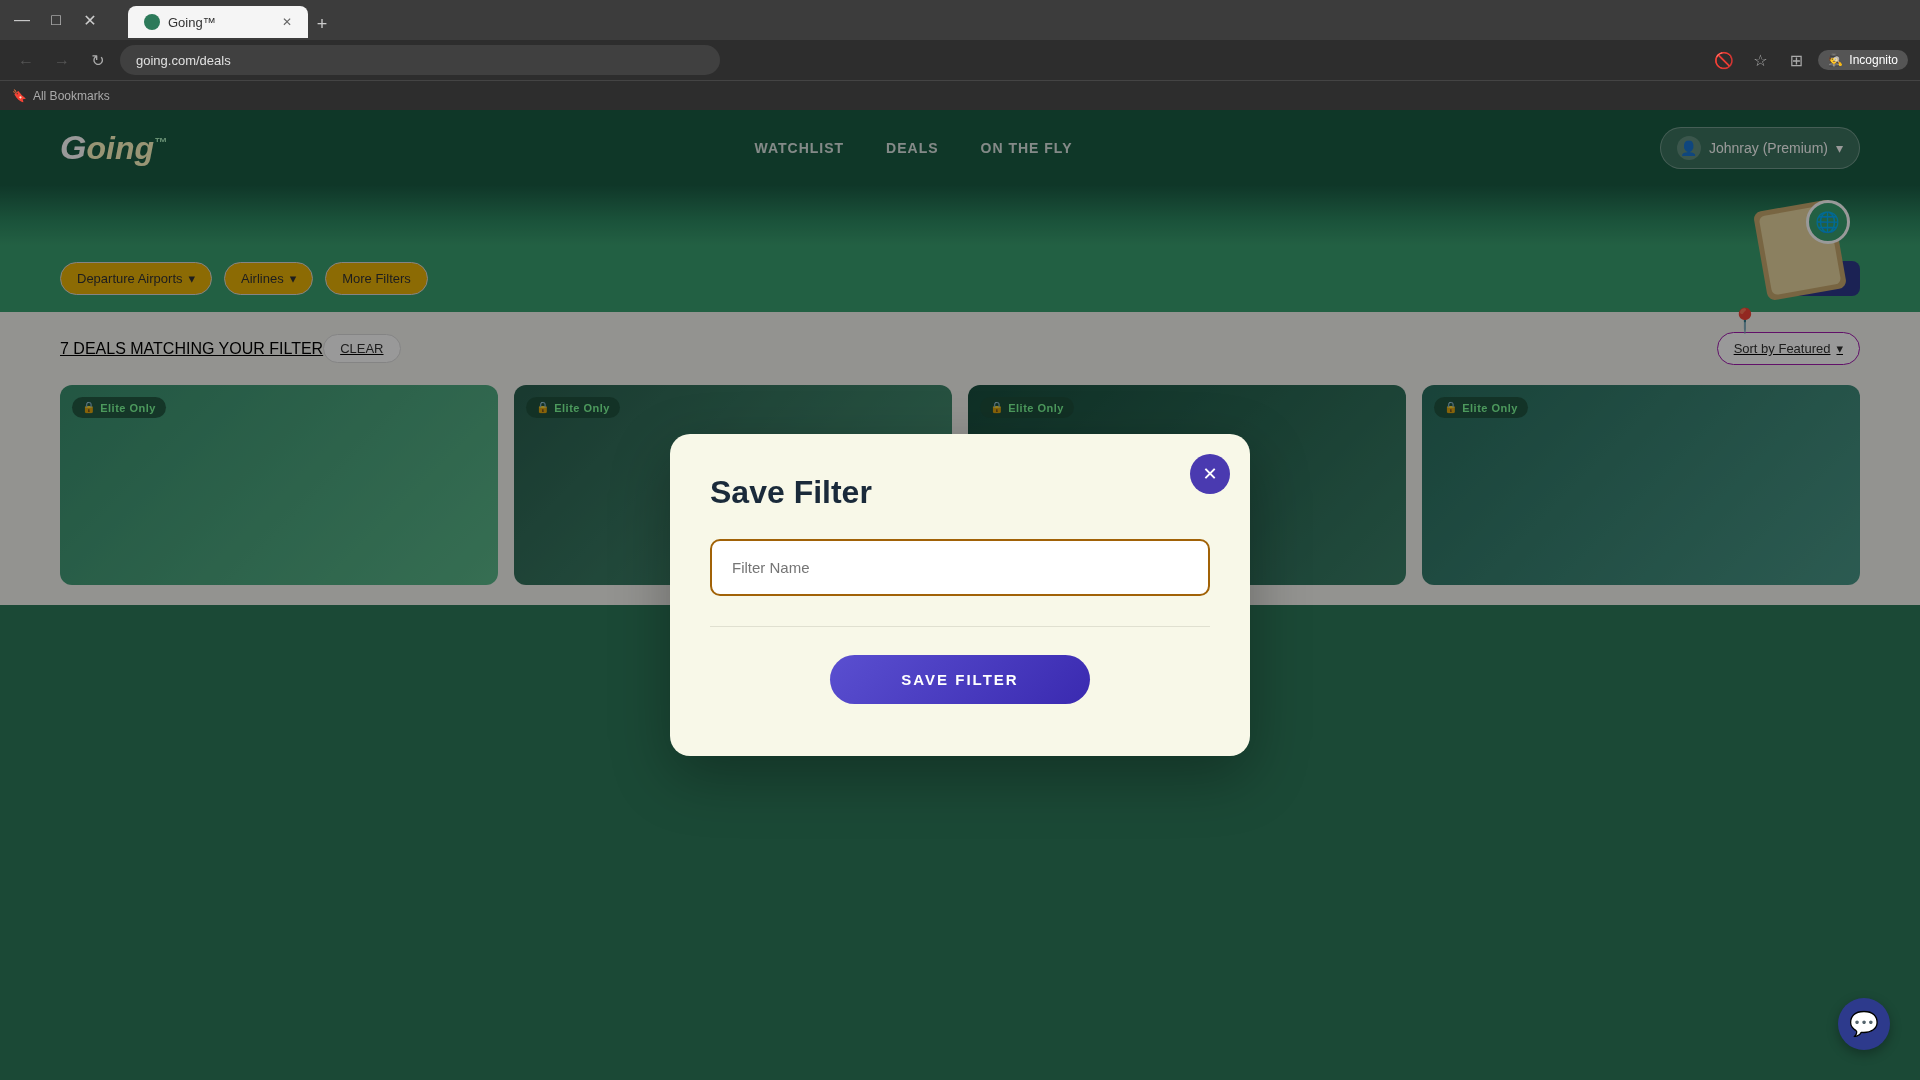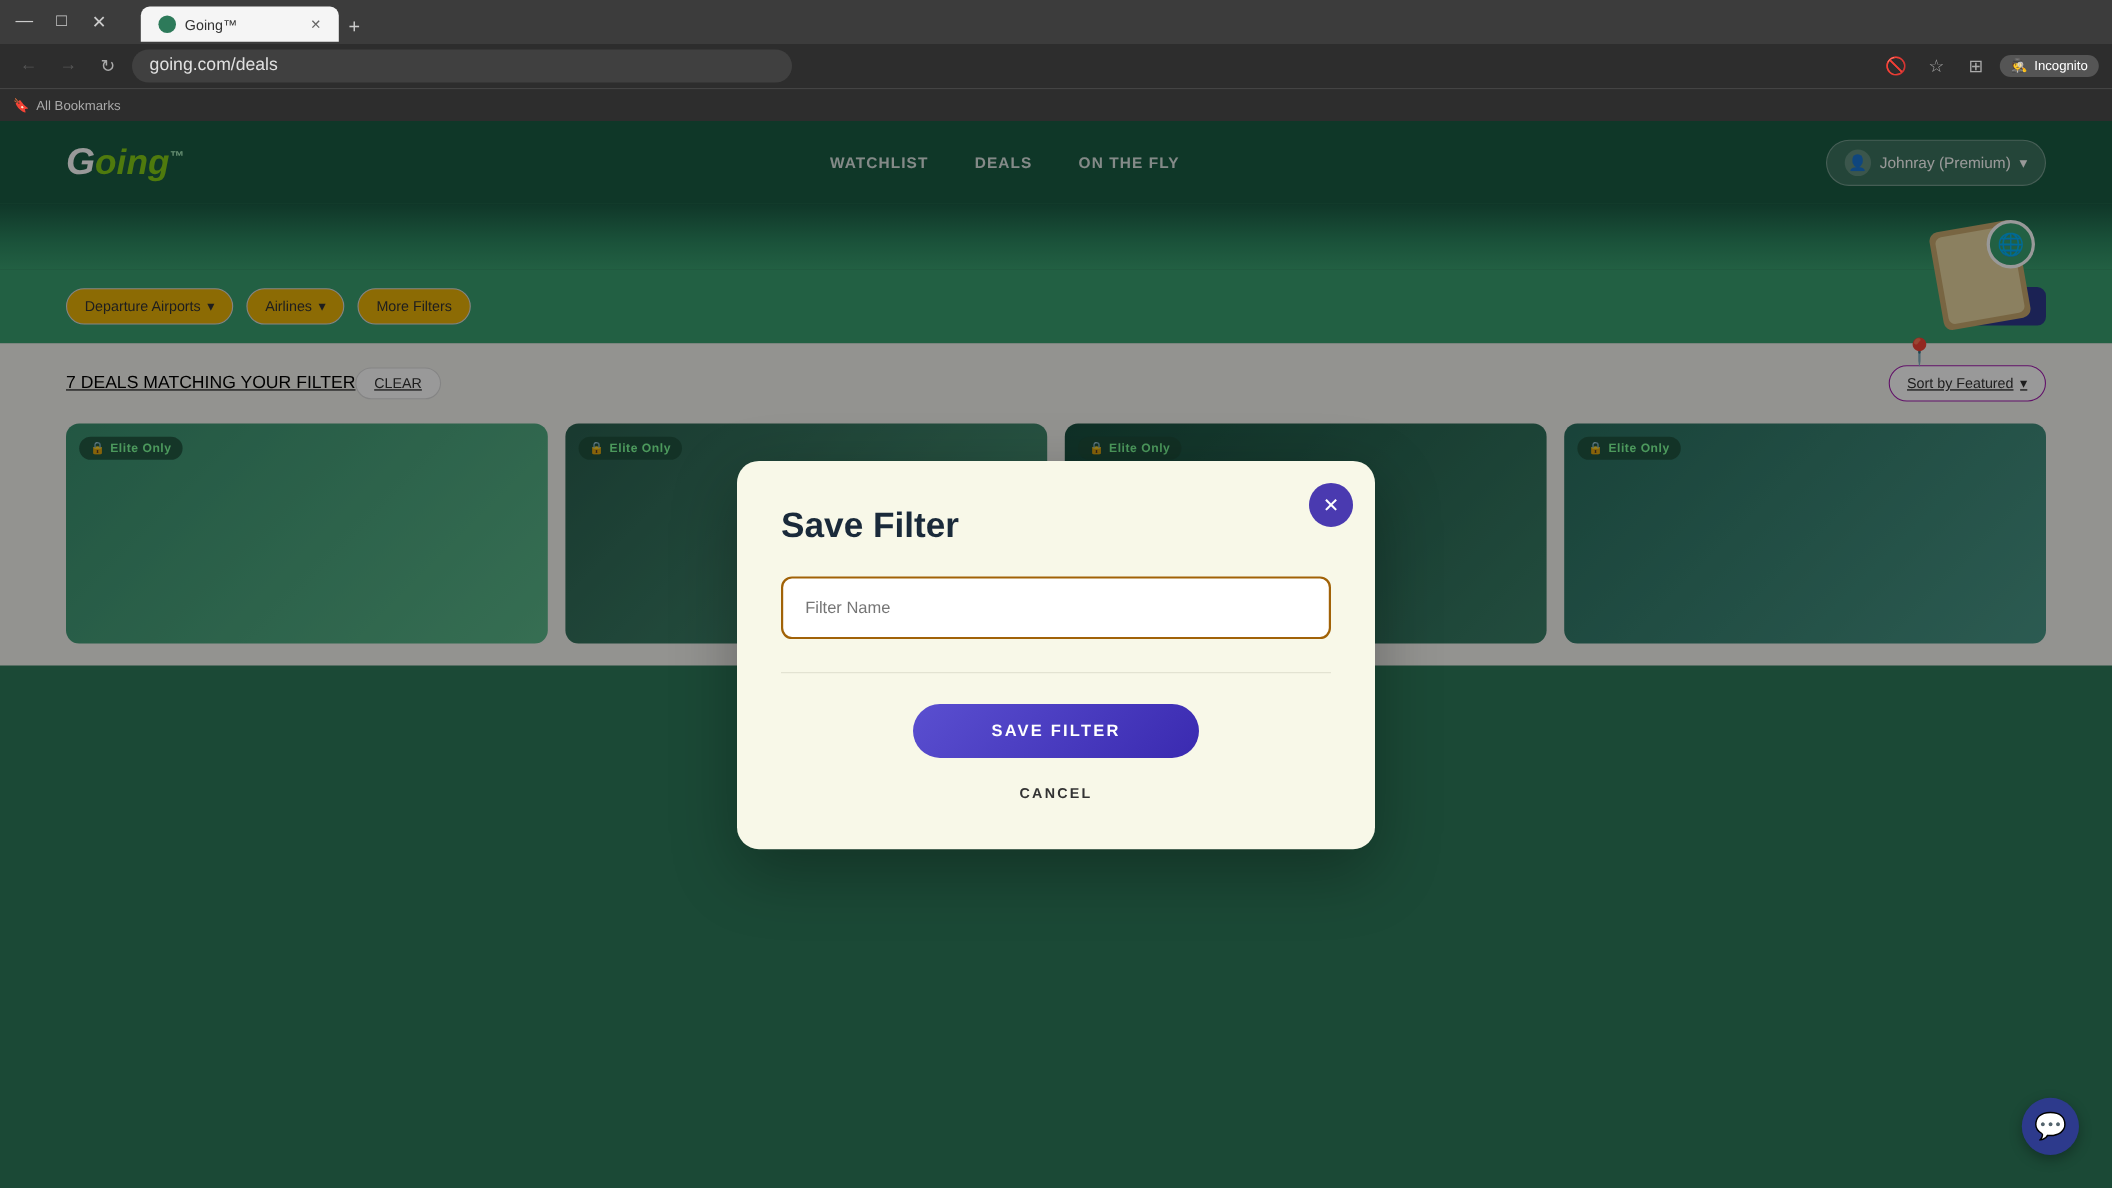--- a/index.html
+++ b/index.html
@@ -102,21 +102,21 @@
       color: #fff;
       font-size: 13px;
       padding: 0 16px;
       outline: none;
       display: flex;
       align-items: center;
       max-width: 600px;
     }
     .address-bar-text {
       color: #e0e0e0;
-      font-size: 16px;
+      font-size: 13px;
     }
     .browser-right-icons {
       display: flex;
       align-items: center;
       gap: 8px;
       margin-left: auto;
     }
     .toolbar-icon {
       width: 28px; height: 28px;
       color: #aaa;
@@ -510,21 +510,21 @@
     <span>🔖</span>
     <span>All Bookmarks</span>
   </div>
 </div>
 
 <div class="website">
 
   <div class="site-header">
     <div class="logo">
       <span class="logo-text">
-        <span style="font-style:italic; font-weight:900; font-size:34px; color:#fff;">G</span><span style="color:#84cc16; font-style:italic;">oing</span><span style="font-size:13px; vertical-align:super; color:#adf0c0;">™</span>
+        <span style="font-style:italic; font-weight:900; font-size:34px; color:#fff;">G</span><span style="color:#fef9c3; font-style:italic;">oing</span><span style="font-size:13px; vertical-align:super; color:#adf0c0;">™</span>
       </span>
     </div>
 
     <nav class="nav-links">
       <a class="nav-link">WATCHLIST</a>
       <a class="nav-link">DEALS</a>
       <a class="nav-link">ON THE FLY</a>
     </nav>
 
     <div class="user-badge">
@@ -601,21 +601,20 @@
     </div>
   </div>
 
   <div class="overlay">
     <div class="modal">
       <button class="modal-close">✕</button>
       <h2 class="modal-title">Save Filter</h2>
       <input class="modal-input" type="text" placeholder="Filter Name" style="">
       <div class="modal-divider"></div>
       <button class="modal-save-btn">SAVE FILTER</button>
-      <button class="modal-cancel-btn">CANCEL</button>
     </div>
   </div>
 
   <div class="chat-btn">
     <span>💬</span>
   </div>
 
 </div>
 
 </body></html>

